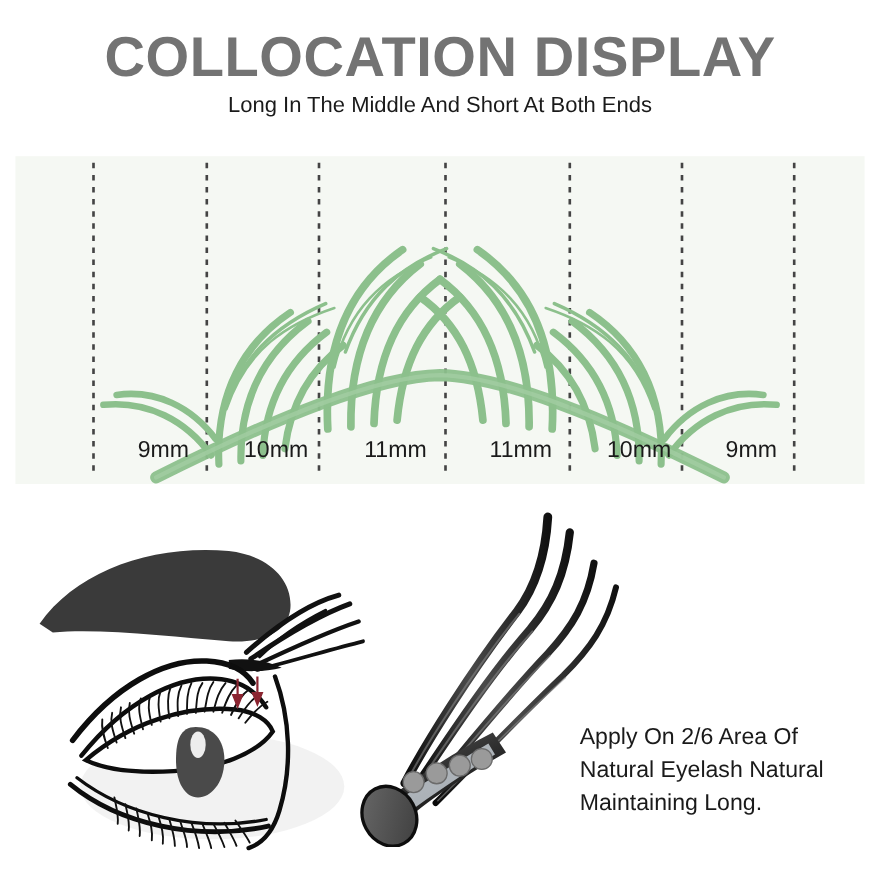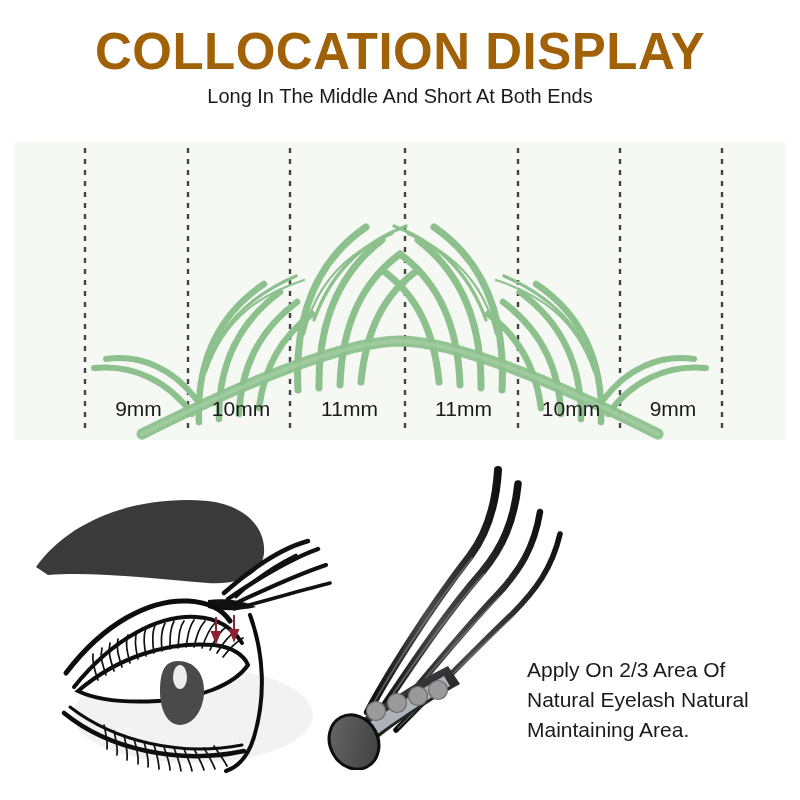--- a/index.html
+++ b/index.html
@@ -25,21 +25,21 @@
     text-align: center;
   }
   #main-title {
     position: absolute;
     left: 0;
     top: 26px;
     width: 800px;
     font-size: 51px;
     font-weight: bold;
     letter-spacing: 0.5px;
-    color: #a16207;
+    color: #737373;
     line-height: 1;
     white-space: nowrap;
   }
   #subtitle {
     position: absolute;
     left: 0;
     top: 86px;
     width: 800px;
     font-size: 20px;
     font-weight: normal;
@@ -60,21 +60,21 @@
   #diagram-svg {
     position: absolute;
     left: 0;
     top: 0;
     width: 772px;
     height: 298px;
     display: block;
   }
   #measure-labels {
     position: absolute;
-    left: 2px;
+    left: 12px;
     top: 252px;
     width: 772px;
     height: 40px;
   }
   .measure-label {
     position: absolute;
     top: 0;
     font-size: 21px;
     color: #1a1a1a;
     text-align: center;
@@ -332,17 +332,17 @@
 
     <g stroke="#6b6b6b" stroke-width="1.2">
       <circle cx="56" cy="251" r="9.5" fill="#9a9a9a"></circle>
       <circle cx="77" cy="243" r="9.5" fill="#9a9a9a"></circle>
       <circle cx="98" cy="236" r="9.5" fill="#9a9a9a"></circle>
       <circle cx="118" cy="230" r="9.5" fill="#9a9a9a"></circle>
     </g>
   </svg>
 
   <div id="apply-note">
-    <div class="apply-line">Apply On 2/3 Area Of</div>
+    <div class="apply-line">Apply On 2/6 Area Of</div>
     <div class="apply-line">Natural Eyelash Natural</div>
-    <div class="apply-line">Maintaining Area.</div>
+    <div class="apply-line">Maintaining Long.</div>
   </div>
 </div>
 
 </body></html>

